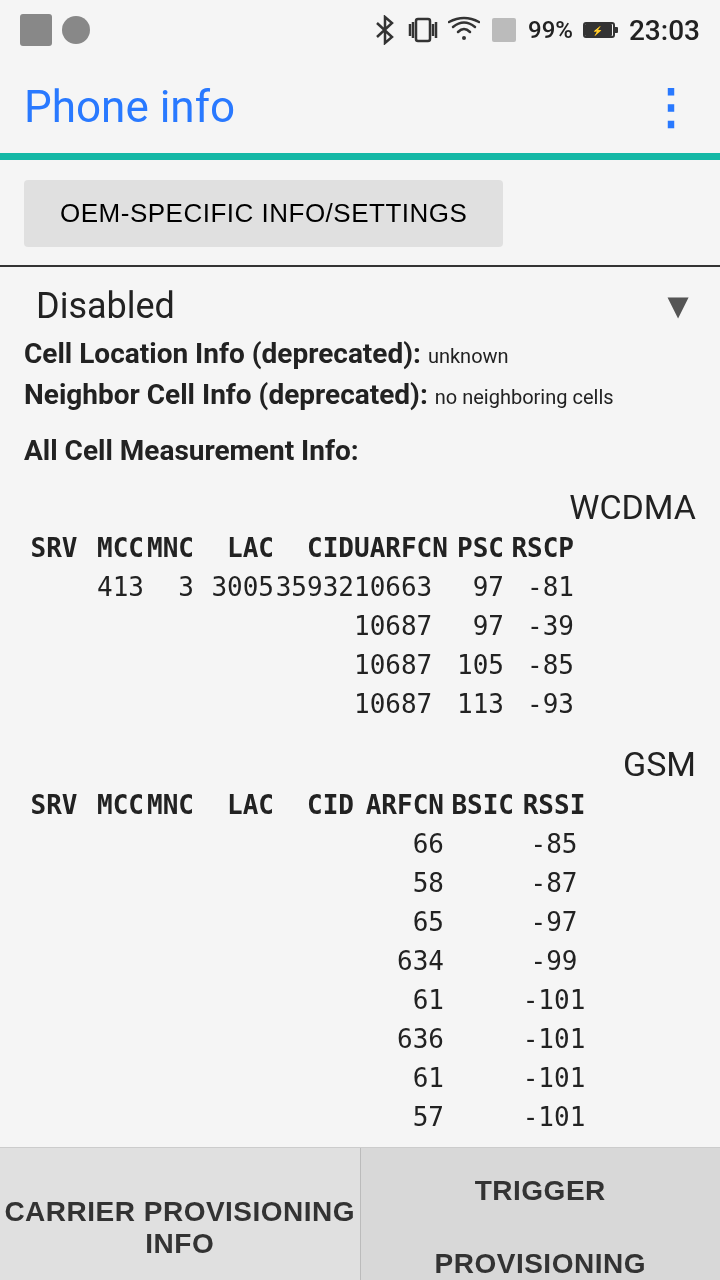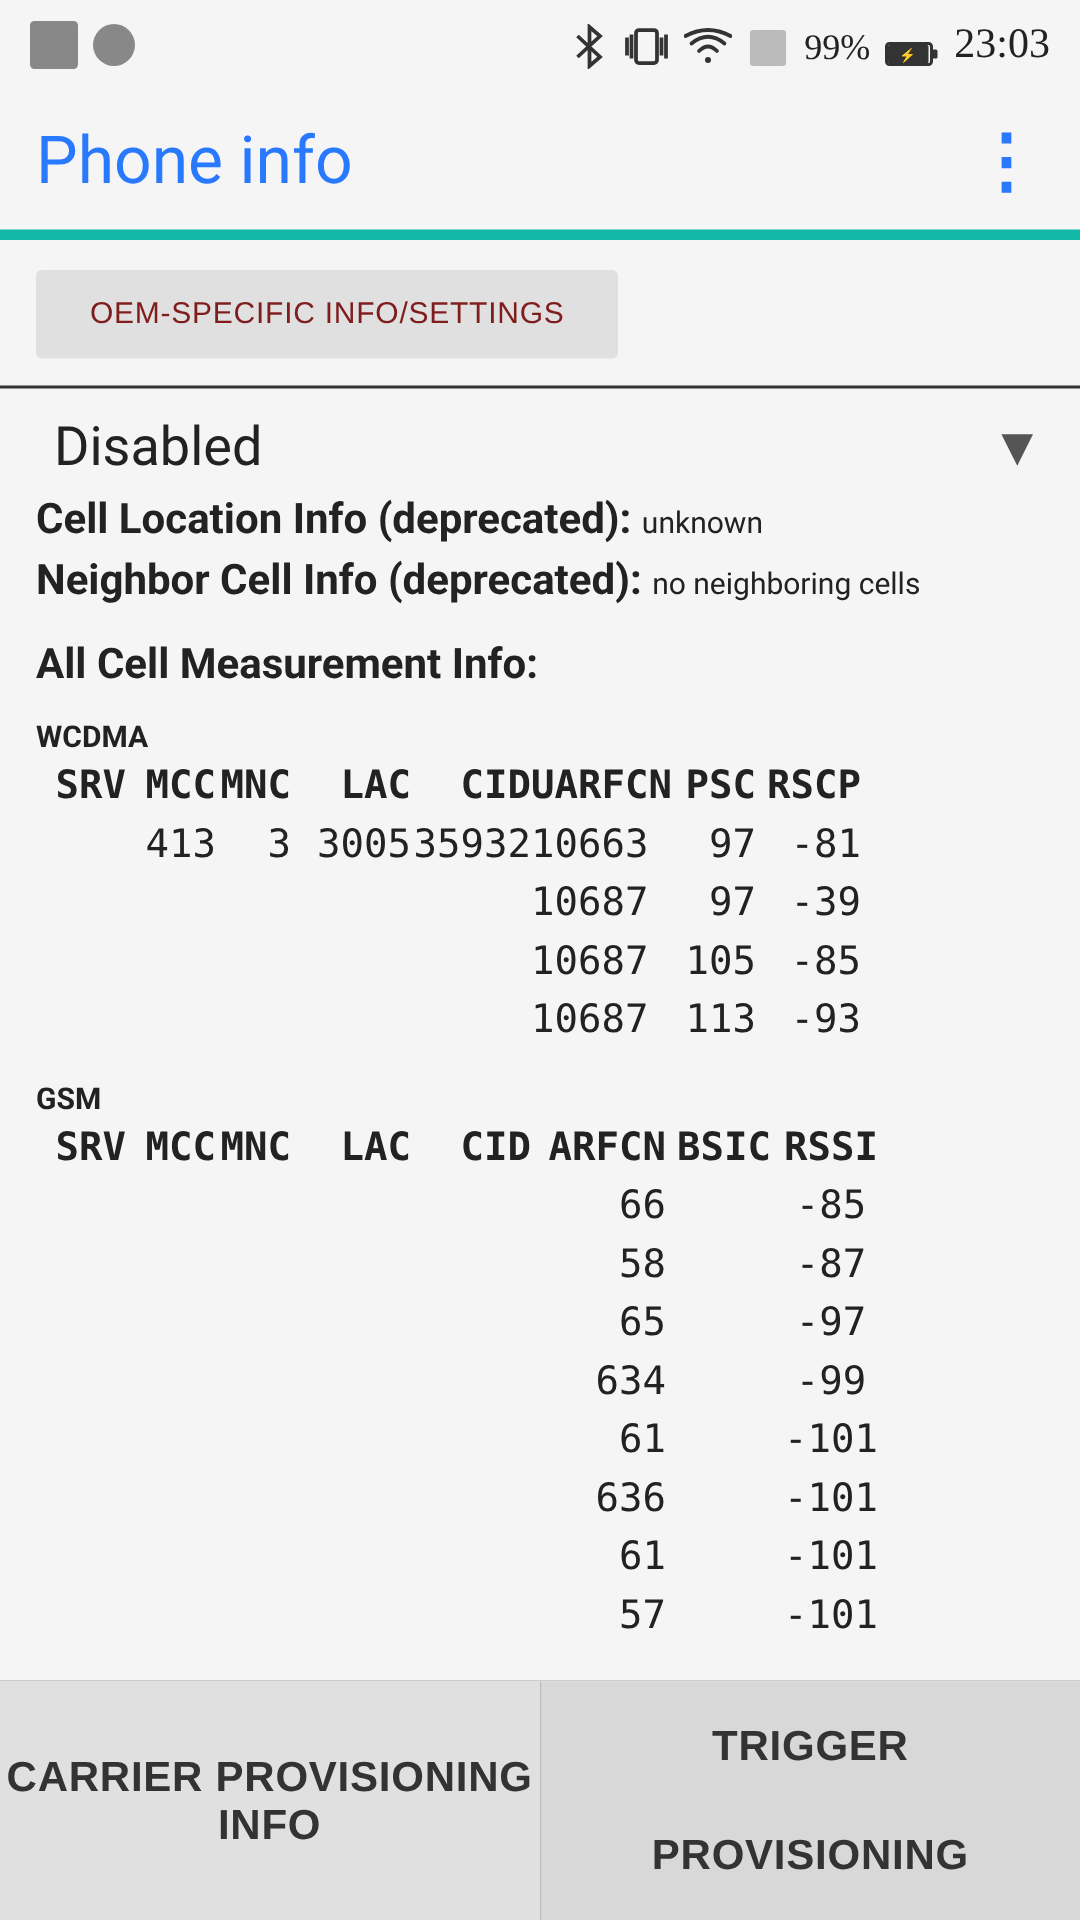--- a/index.html
+++ b/index.html
@@ -27,25 +27,24 @@
       gap: 12px;
     }
     .status-bar .left-icons {
       display: flex;
       align-items: center;
       gap: 10px;
       margin-right: auto;
     }
     .status-bar .right-icons {
       display: flex;
-      align-items: flex-end;
+      align-items: center;
       gap: 10px;
       font-size: 24px;
       font-weight: 500;
-      font-family: Liberation Serif, serif;
     }
     .icon-box {
       width: 32px;
       height: 32px;
       background: #888;
       border-radius: 3px;
       display: inline-block;
     }
     .circle-icon {
       width: 28px;
@@ -82,22 +81,22 @@
 
     
     .oem-button-area {
       padding: 20px 24px 10px 24px;
     }
     .oem-button {
       background: #e0e0e0;
       border: none;
       border-radius: 4px;
       padding: 18px 36px;
-      font-size: 20px;
-      color: #7f1d1d;
+      font-size: 26px;
+      color: #000000;
       letter-spacing: 0.5px;
       cursor: pointer;
     }
 
     
     .divider {
       width: 100%;
       height: 2px;
       background: #333;
       margin: 8px 0;
@@ -131,44 +130,45 @@
       font-weight: 400;
       flex: 1;
     }
     .dropdown-arrow {
       font-size: 36px;
       color: #555;
     }
 
     
     .cell-section-title {
-      font-size: 20px;
-      font-weight: 700;
+      font-size: 34px;
+      font-weight: 400;
       margin-top: 20px;
       margin-bottom: 2px;
+      text-align: right;
     }
     .cell-table {
       font-family: monospace;
       font-size: 26px;
       line-height: 1.5;
       margin-bottom: 10px;
     }
     .cell-table .header-row {
       font-weight: 700;
     }
     .cell-row {
       display: flex;
       gap: 0;
     }
     .col {
       display: inline-block;
       text-align: right;
     }
     
-    .col-srv  { width: 60px; text-align: right; }
+    .col-srv  { width: 60px; text-align: center; }
     .col-mcc  { width: 60px; text-align: right; }
     .col-mnc  { width: 50px; text-align: right; }
     .col-lac  { width: 80px; text-align: right; }
     .col-cid  { width: 80px; text-align: right; }
     .col-uarfcn { width: 90px; text-align: left; }
     .col-psc  { width: 60px; text-align: right; }
     .col-rscp { width: 70px; text-align: right; }
 
     
     .col-arfcn { width: 90px; text-align: right; }

